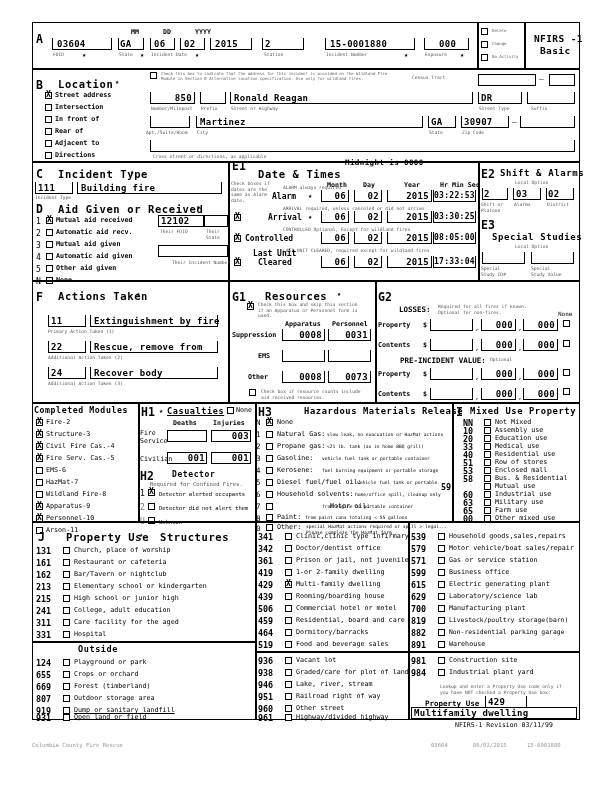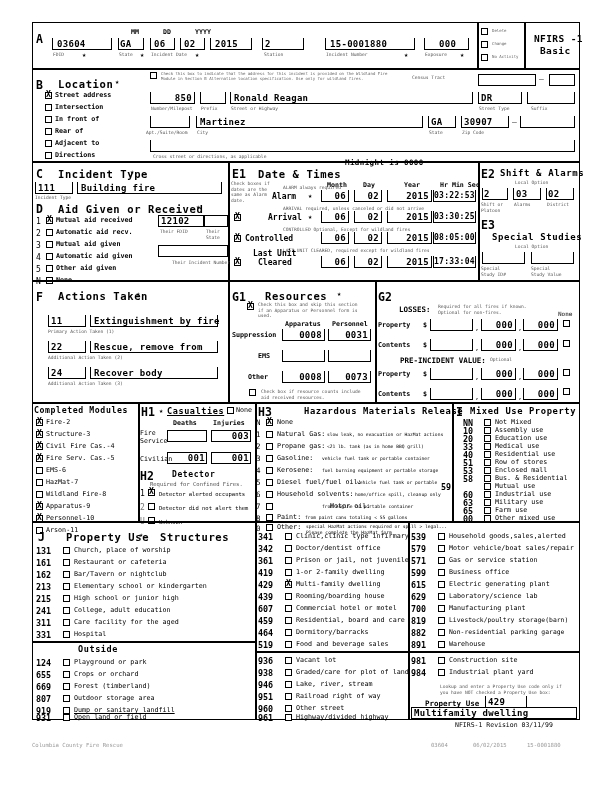--- a/index.html
+++ b/index.html
@@ -207,21 +207,21 @@
 <div class="fldb" style="left:158px; top:215px; width:46px;"></div>
 <div class="val" style="left:161px; top:216px;">12102</div>
 <div class="fldb" style="left:204px; top:215px; width:24px;"></div>
 <div class="tiny" style="left:160px; top:229px;">Their FDID</div>
 <div class="tiny" style="left:206px; top:229px;">Their<br>State</div>
 
 <div class="fldb" style="left:158px; top:245px; width:70px;"></div>
 <div class="tiny" style="left:172px; top:260px; text-align:center;">Their Incident Number</div>
 
 <div class="hdr2" style="left:345px; top:158px; font-size:7.5px;">Midnight is 0000</div>
-<div class="sec" style="left:232px; top:167px;">E1</div>
+<div class="sec" style="left:232px; top:159px;">E1</div>
 <div class="hdr" style="left:258px; top:168px;">Date &amp; Times</div>
 
 <div class="tiny" style="left:231px; top:181px; width:40px;">Check boxes if dates are the same as Alarm date.</div>
 <div class="lbl" style="left:327px; top:181px; font-weight:bold;">Month</div>
 <div class="lbl" style="left:363px; top:181px; font-weight:bold;">Day</div>
 <div class="lbl" style="left:404px; top:181px; font-weight:bold;">Year</div>
 <div class="lbl" style="left:440px; top:181px; font-weight:bold;">Hr Min Sec</div>
 
 <div class="tiny" style="left:283px; top:185px;">ALARM always required</div>
 <div class="itn" style="left:272px; top:192px; font-size:8px;">Alarm</div>
@@ -666,21 +666,21 @@
 <div class="it" style="left:296px; top:568px;">1-or 2-family dwelling</div>
 
 <div class="code" style="left:258px; top:580px;">429</div>
 <div class="cbs ck" style="left:285px; top:581px;"></div>
 <div class="it" style="left:296px; top:580px;">Multi-family dwelling</div>
 
 <div class="code" style="left:258px; top:592px;">439</div>
 <div class="cbs" style="left:285px; top:593px;"></div>
 <div class="it" style="left:296px; top:592px;">Rooming/boarding house</div>
 
-<div class="code" style="left:258px; top:604px;">607</div>
+<div class="code" style="left:258px; top:604px;">506</div>
 <div class="cbs" style="left:285px; top:605px;"></div>
 <div class="it" style="left:296px; top:604px;">Commercial hotel or motel</div>
 
 <div class="code" style="left:258px; top:616px;">459</div>
 <div class="cbs" style="left:285px; top:617px;"></div>
 <div class="it" style="left:296px; top:616px;">Residential, board and care</div>
 
 <div class="code" style="left:258px; top:628px;">464</div>
 <div class="cbs" style="left:285px; top:629px;"></div>
 <div class="it" style="left:296px; top:628px;">Dormitory/barracks</div>
@@ -710,21 +710,21 @@
 <div class="code" style="left:258px; top:704px;">960</div>
 <div class="cbs" style="left:285px; top:705px;"></div>
 <div class="it" style="left:296px; top:704px;">Other street</div>
 
 <div class="code" style="left:258px; top:716px; top:713px;">961</div>
 <div class="cbs" style="left:285px; top:714px;"></div>
 <div class="it" style="left:296px; top:713px;">Highway/divided highway</div>
 
 <div class="code" style="left:411px; top:532px;">539</div>
 <div class="cbs" style="left:438px; top:533px;"></div>
-<div class="it" style="left:449px; top:532px;">Household goods,sales,alerted</div>
+<div class="it" style="left:449px; top:532px;">Household goods,sales,repairs</div>
 
 <div class="code" style="left:411px; top:544px;">579</div>
 <div class="cbs" style="left:438px; top:545px;"></div>
 <div class="it" style="left:449px; top:544px;">Motor vehicle/boat sales/repair</div>
 
 <div class="code" style="left:411px; top:556px;">571</div>
 <div class="cbs" style="left:438px; top:557px;"></div>
 <div class="it" style="left:449px; top:556px;">Gas or service station</div>
 
 <div class="code" style="left:411px; top:568px;">599</div>

